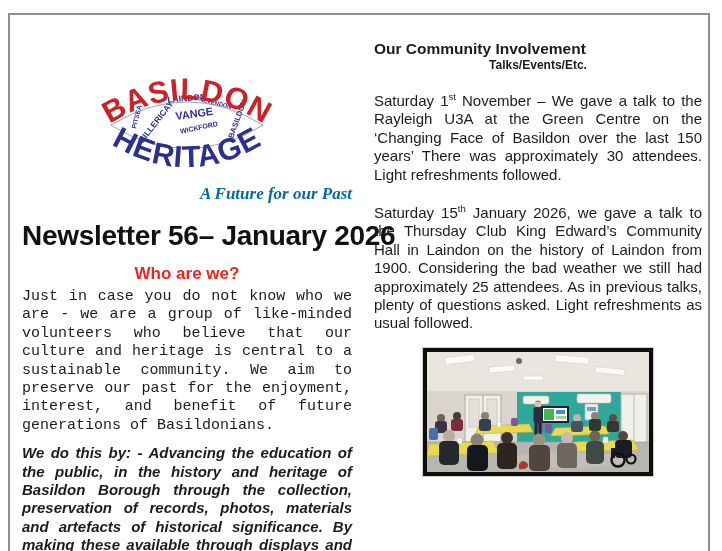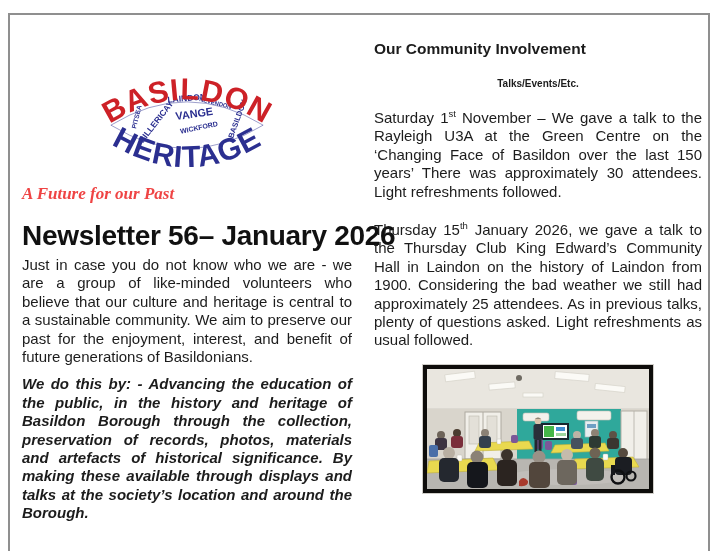--- a/index.html
+++ b/index.html
@@ -25,22 +25,22 @@
   .col-right { left: 374px; width: 328px; }
 
   
   .logo-block { margin-top: 64px; text-align: center; }
   .logo-svg { width: 252px; height: 101px; display: inline-block; }
   .logo-tagline {
     font-family: "Liberation Serif", serif;
     font-style: italic;
     font-weight: 700;
     font-size: 17px;
-    color: #ef4444;
-    text-align: left;
+    color: #0369a1;
+    text-align: right;
     margin-top: 2px;
   }
   .newsletter-title {
     margin-top: 16px;
     font-size: 28px;
     font-weight: 700;
     letter-spacing: -0.3px;
     text-align: center;
     color: #111111;
     white-space: nowrap;
@@ -50,37 +50,36 @@
     font-size: 17px;
     font-weight: 700;
     text-align: center;
   }
   .body-para {
     font-size: 15px;
     line-height: 18.4px;
     text-align: justify;
     color: #1c1c1c;
   }
-  .intro-para { margin-top: 4px; }
+  .intro-para { margin-top: 4px; font-family: Liberation Mono, monospace; }
   .mission-para {
     margin-top: 9px;
     font-weight: 700;
     font-style: italic;
   }
 
   
   .community-heading {
     margin-top: 27px;
     font-size: 15.5px;
     font-weight: 700;
     text-align: left;
   }
   .talks-heading {
-    margin-top: 20px;
-    font-size: 10px;
+    font-size: 12px;
     font-weight: 700;
     text-align: center;
   }
   .talks-paragraphs { margin-top: 19px; }
   .talks-paragraphs p { margin-bottom: 12px; margin-top: 20px; }
   .talks-paragraphs sup {
     font-size: 9.5px;
     line-height: 0;
     vertical-align: super;
   }
@@ -124,36 +123,37 @@
       </text>
       <text font-family="Liberation Sans, sans-serif" font-weight="bold" font-size="39" fill="#2b2f90" letter-spacing="1">
         <textPath href="#arcBottom" startOffset="50%" text-anchor="middle">HERITAGE</textPath>
       </text>
     </svg>
     <div class="logo-tagline">A Future for our Past</div>
   </div>
 
   <div class="newsletter-title">Newsletter 56– January 2026</div>
 
+  <div class="who-heading" style="color:#e8261d;">Who are we?</div>
 
   <p class="body-para intro-para">Just in case you do not know who we are - we are a group of like-minded volunteers who believe that our culture and heritage is central to a sustainable community. We aim to preserve our past for the enjoyment, interest, and benefit of future generations of Basildonians.</p>
 
   <p class="body-para mission-para">We do this by: - Advancing the education of the public, in the history and heritage of Basildon Borough through the collection, preservation of records, photos, materials and artefacts of historical significance. By making these available through displays and talks at the society’s location and around the Borough.</p>
 
 </div>
 
 <div class="col col-right">
 
   <div class="community-heading">Our Community Involvement</div>
 
   <div class="talks-heading">Talks/Events/Etc.</div>
 
   <div class="talks-paragraphs">
       <p class="body-para"><span>Saturday 1</span><sup>st</sup><span> November – We gave a talk to the Rayleigh U3A at the Green Centre on the ‘Changing Face of Basildon over the last 150 years’ There was approximately 30 attendees. Light refreshments followed.</span></p>
-      <p class="body-para"><span>Thursday 15</span><sup>th</sup><span> January 2026, we gave a talk to the Thursday Club King Edward’s Community Hall in Laindon on the history of Laindon from 1900. Considering the bad weather we still had approximately 25 attendees. As in previous talks, plenty of questions asked. Light refreshments as usual followed.</span></p>
+      <p class="body-para"><span>Saturday 15</span><sup>th</sup><span> January 2026, we gave a talk to the Thursday Club King Edward’s Community Hall in Laindon on the history of Laindon from 1900. Considering the bad weather we still had approximately 25 attendees. As in previous talks, plenty of questions asked. Light refreshments as usual followed.</span></p>
     </div>
 
   <div class="photo-frame" role="img" aria-label="Photograph of a talk in a community hall: an audience seated at tables with yellow cloths facing a standing speaker beside a wall-mounted screen on a teal wall.">
     <svg viewBox="0 0 222 120" width="222" height="120">
 
       <rect x="0" y="0" width="222" height="40" fill="#e9e6df"></rect>
       <path d="M0,40 L222,40" stroke="#cfccc4" stroke-width="1"></path>
       <g fill="#fbfaf6" stroke="#d6d3ca" stroke-width="0.7">
         <rect x="18" y="4" width="30" height="7" transform="rotate(-7 33 7)"></rect>
         <rect x="62" y="14" width="26" height="6" transform="rotate(-5 75 17)"></rect>

